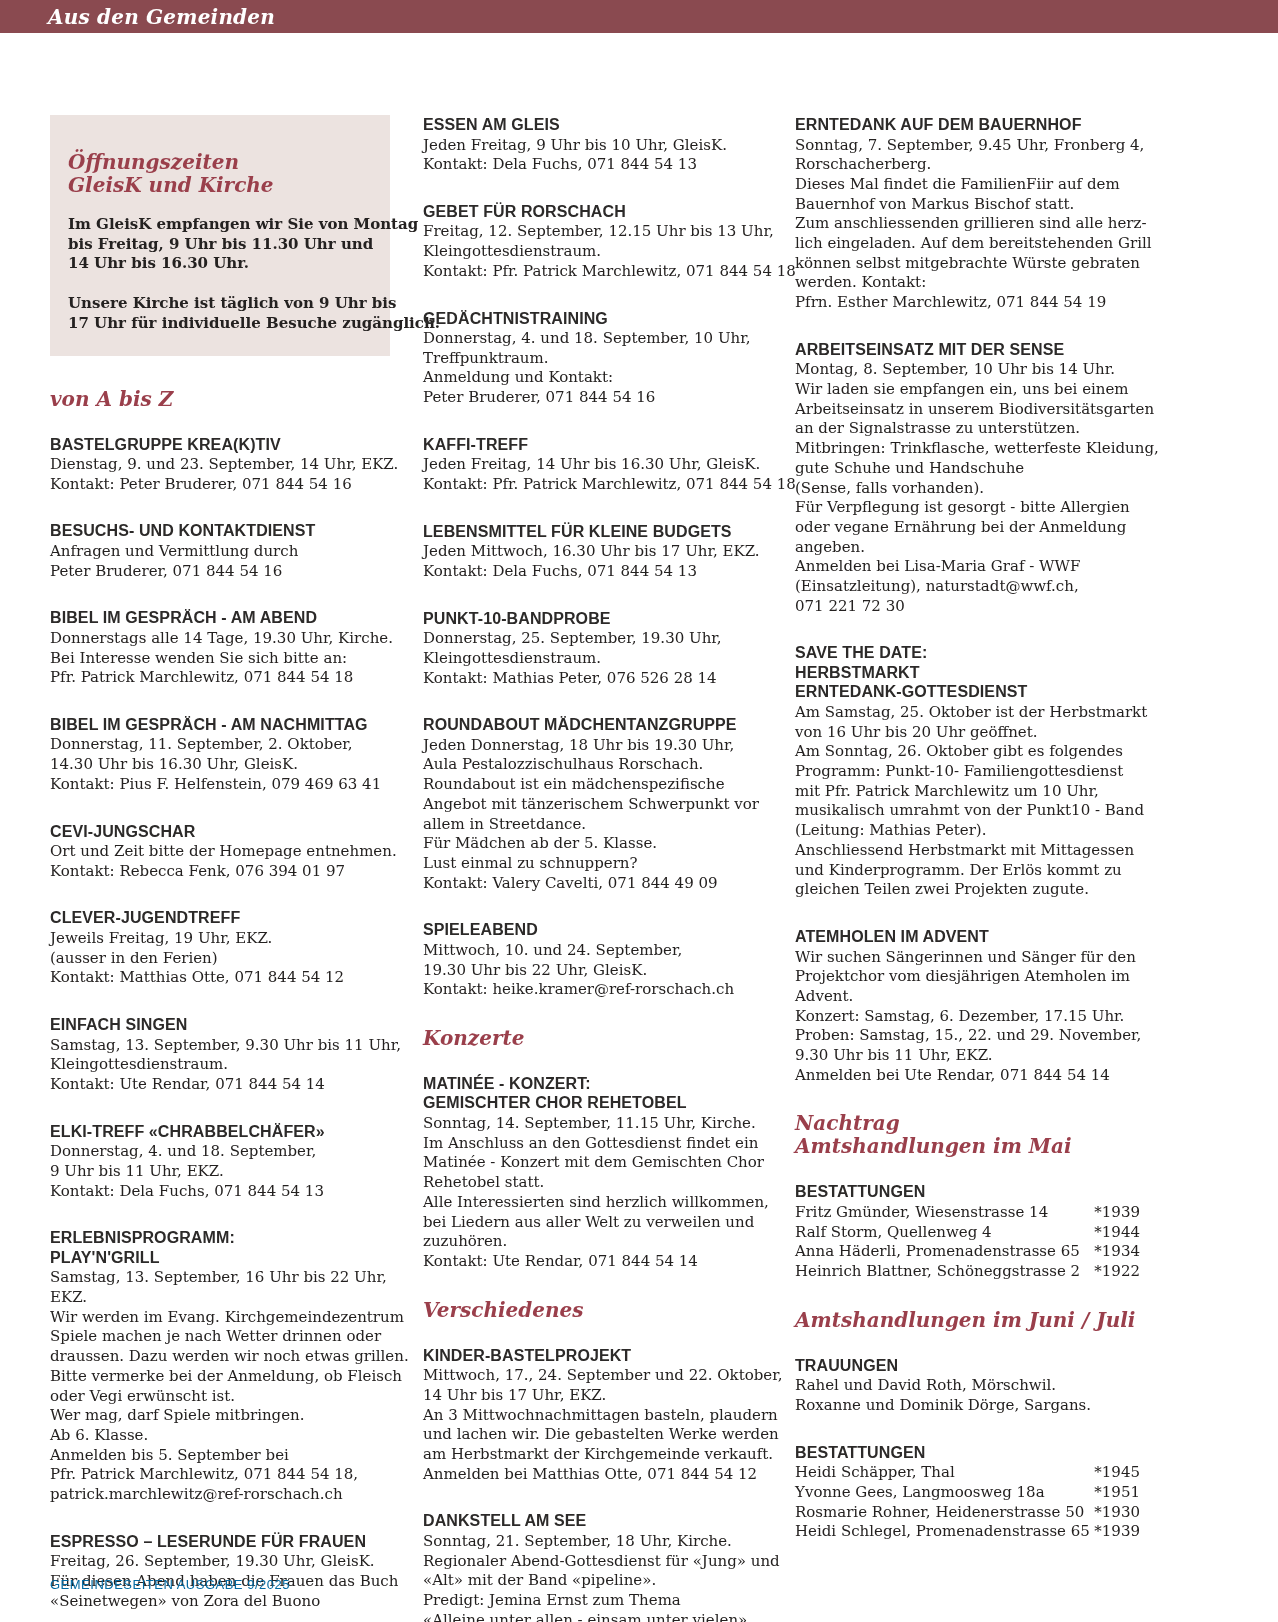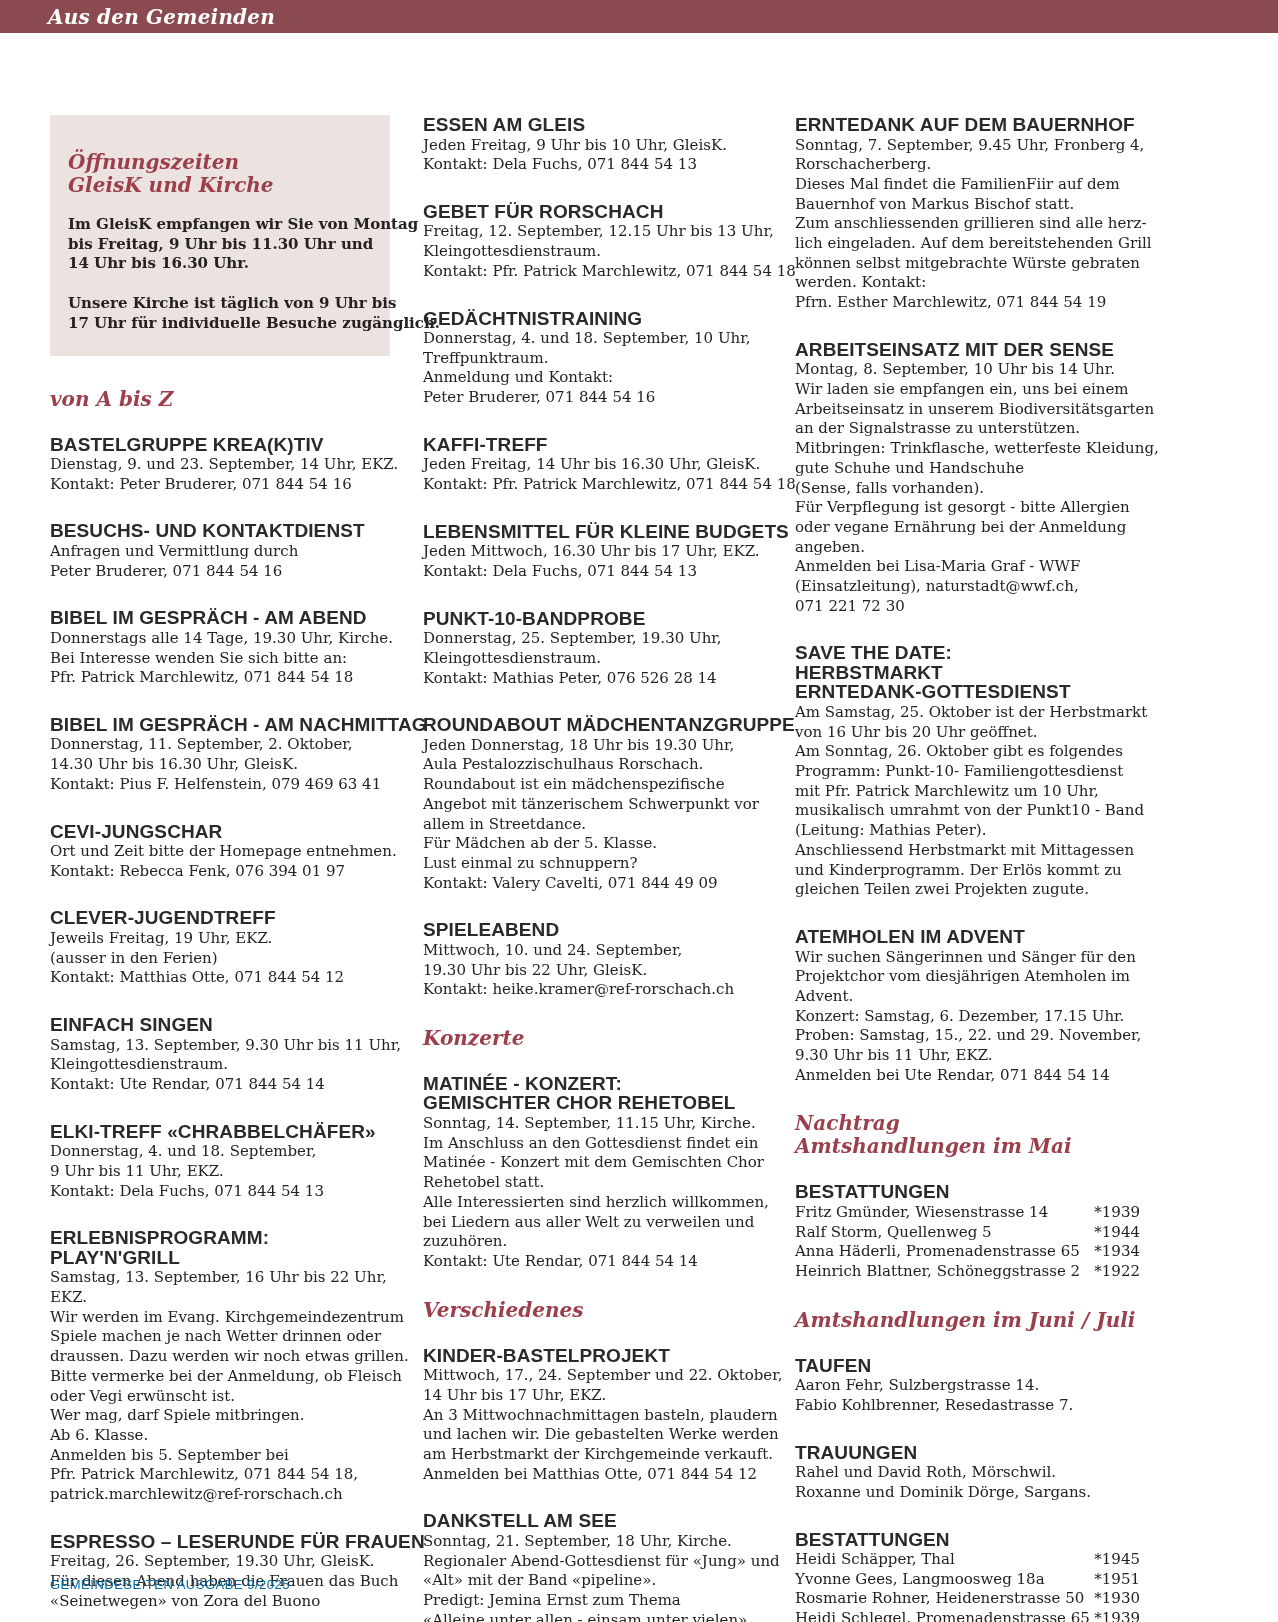--- a/index.html
+++ b/index.html
@@ -46,21 +46,21 @@
     margin:2px 0 24px 0;
   }
   .info-box .red-heading { margin:0 0 18px 0; }
   .info-box .para { margin-bottom:20px;font-weight:bold; }
   .info-box .para:last-child { margin-bottom:0; }
 
   .entry { margin-bottom:27px; }
   .entry-title-line {
     font-family:"Liberation Sans", sans-serif;
     font-weight:700;
-    font-size:19px; line-height:19.5px;
+    font-size:16px; line-height:19.5px;
     color:#2c2a29;
     letter-spacing:0.1px;
     white-space:nowrap;
   }
   .entry-title { margin-bottom:1px; }
   .line {
     font-size:15px; line-height:19.7px;
     white-space:nowrap;
   }
   .row {
@@ -421,47 +421,38 @@
       <div class="entry">
         <div class="entry-title">
           <div class="entry-title-line">BESTATTUNGEN</div>
         </div>
         <div class="entry-body">
           <div class="row">
             <span class="name">Fritz Gmünder, Wiesenstrasse 14</span>
             <span class="year">*1939</span>
           </div>
           <div class="row">
-            <span class="name">Ralf Storm, Quellenweg 5</span>
+            <span class="name">Ralf Storm, Quellenweg 4</span>
             <span class="year">*1944</span>
           </div>
           <div class="row">
             <span class="name">Anna Häderli, Promenadenstrasse 65</span>
             <span class="year">*1934</span>
           </div>
           <div class="row">
             <span class="name">Heinrich Blattner, Schöneggstrasse 2</span>
             <span class="year">*1922</span>
           </div>
         </div>
       </div>
       <div class="red-heading">
         <div>Amtshandlungen im Juni / Juli</div>
       </div>
       <div class="entry">
         <div class="entry-title">
-          <div class="entry-title-line">TAUFEN</div>
-        </div>
-        <div class="entry-body">
-          <div class="line">Aaron Fehr, Sulzbergstrasse 14.</div>
-          <div class="line">Fabio Kohlbrenner, Resedastrasse 7.</div>
-        </div>
-      </div>
-      <div class="entry">
-        <div class="entry-title">
           <div class="entry-title-line">TRAUUNGEN</div>
         </div>
         <div class="entry-body">
           <div class="line">Rahel und David Roth, Mörschwil.</div>
           <div class="line">Roxanne und Dominik Dörge, Sargans.</div>
         </div>
       </div>
       <div class="entry">
         <div class="entry-title">
           <div class="entry-title-line">BESTATTUNGEN</div>

